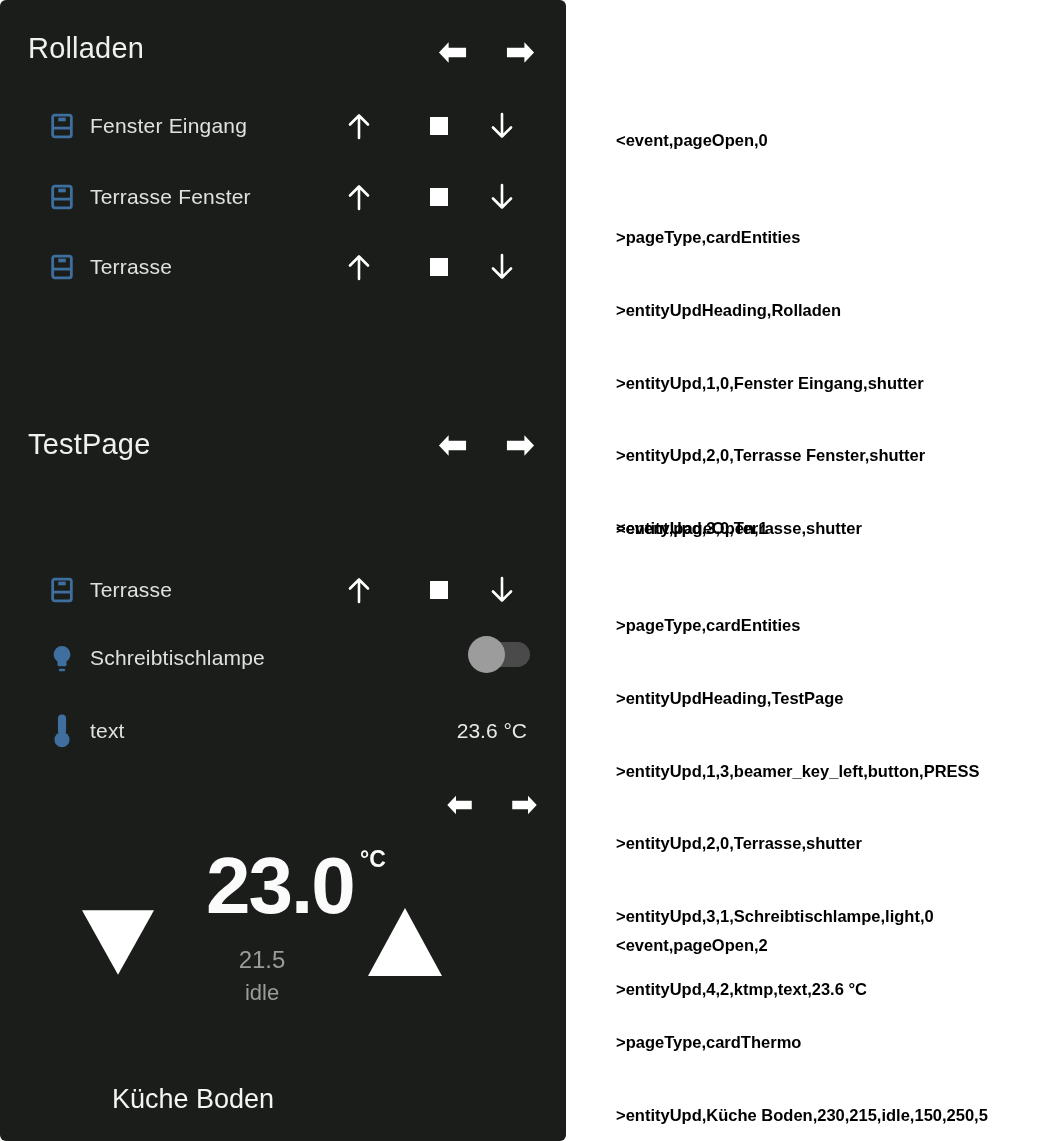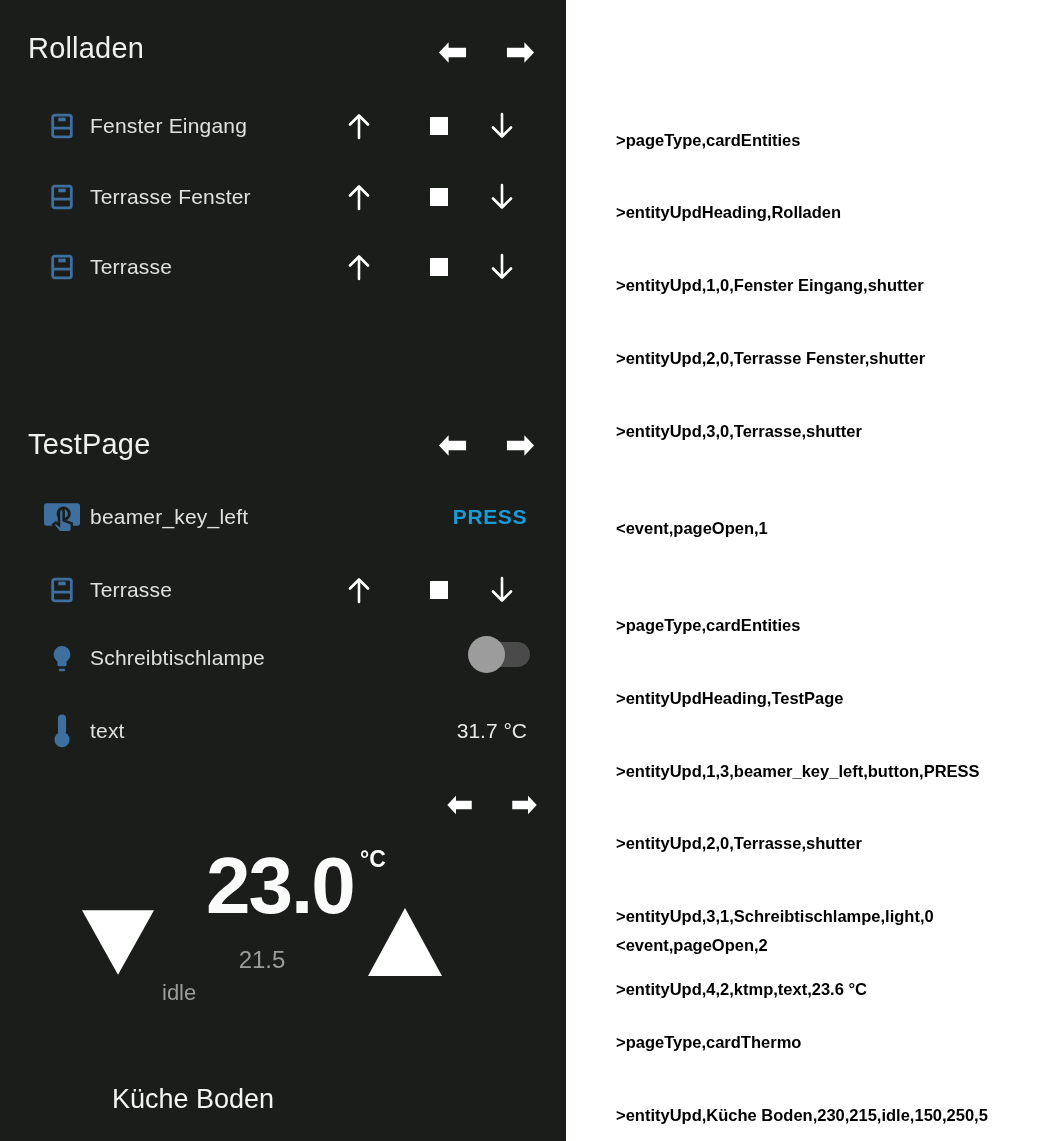--- a/index.html
+++ b/index.html
@@ -11,21 +11,21 @@
     --muted:#9b9b9b;
     --white:#ffffff;
     --track:#4a4a4a;
     --knob:#9c9c9c;
   }
   *{margin:0;padding:0;box-sizing:border-box;}
   body{background:#ffffff;font-family:"Liberation Sans",sans-serif;}
   .stage{position:relative;width:1045px;height:1141px;background:#ffffff;overflow:hidden;}
 
   
-  .panel{position:absolute;left:0;top:0;width:566px;height:1141px;background:var(--bg);}
+  .panel{position:absolute;left:0;top:0;width:566px;height:1141px;background:var(--bg);border-radius:6px;}
   .card{position:absolute;left:0;width:566px;}
   #card0{top:0;height:400px;}
   #card1{top:400px;height:370px;padding-left:39px;}
   #card2{top:770px;height:371px;padding-left:18px;}
 
   .heading{position:absolute;left:28px;font-size:29px;font-weight:400;color:var(--heading);letter-spacing:.2px;}
   .nav{position:absolute;cursor:pointer;}
   .nav svg{display:block;width:100%;height:100%;}
   .nav polygon{fill:var(--white);}
 
@@ -49,21 +49,21 @@
 
   
   .bigtemp{position:absolute;left:206px;top:76px;font-size:80px;font-weight:bold;color:#fbfbfb;letter-spacing:-2px;line-height:1;}
   .tempunit{position:absolute;left:360px;top:76px;font-size:23px;font-weight:bold;color:#fbfbfb;}
   .tri{position:absolute;cursor:pointer;}
   .tri svg{display:block;width:100%;height:100%;}
   .tri polygon{fill:var(--white);}
   .tri-down{left:82px;top:139px;width:72px;height:67px;}
   .tri-up{left:368px;top:136px;width:74px;height:72px;}
   .setpoint{position:absolute;left:162px;top:176px;width:200px;text-align:center;font-size:24px;color:var(--muted);}
-  .hvacstate{position:absolute;left:162px;top:210px;width:200px;font-size:22px;color:var(--muted);}
+  .hvacstate{position:absolute;left:162px;top:210px;width:200px;text-align:center;font-size:22px;color:var(--muted);}
   .thermotitle{position:absolute;left:112px;top:314px;width:300px;text-align:left;font-size:27px;color:#f4f4f4;}
 
   
   .ann{position:absolute;left:616px;font-weight:bold;font-size:16.5px;line-height:24.3px;color:#000;white-space:pre;}
   .ann-event{margin-bottom:24.3px;}
   #ann0{top:79px;} #ann1{top:467px;} #ann2{top:884px;}
 </style>
 </head>
 <body>
 
@@ -164,31 +164,20 @@
         <svg viewBox="0 0 32 32">
             <polygon points="12,5.5 12,11.2 30,11.2 30,20.8 12,20.8 12,26.5 2,16"></polygon>
           </svg>
       </div>
       <div class="nav" style="left:505px;top:29px;width:31px;height:33px">
         <svg viewBox="0 0 32 32">
             <polygon points="20,5.5 20,11.2 2,11.2 2,20.8 20,20.8 20,26.5 30,16"></polygon>
           </svg>
       </div>
 
-      <div class="erow" style="top:95px">
-        <span class="eicon">
-          <svg width="42" height="40" viewBox="0 0 24 24">
-              <rect x="1.2" y="3.8" width="21.6" height="13.4" rx="1.6" fill="#3e6f9f"></rect>
-              <circle cx="13" cy="10" r="3.4" fill="none" stroke="#1a1d1a" stroke-width="1.7"></circle>
-              <path d="M11.6 7.2 c-0.8 0 -1.4 0.6 -1.4 1.5 v8.1 l-1.9 -1.5 -1.7 1.3 3.8 4.6 h5.6 c1 0 1.9 -0.8 1.9 -1.9 v-3.4 l-4.9 -1.8 v-5.4 c0 -0.9 -0.6 -1.5 -1.4 -1.5 z" fill="#3e6f9f" stroke="#1a1d1a" stroke-width="1.5"></path>
-            </svg>
-        </span>
-        <span class="elabel">beamer_key_left</span>
-        <span class="rvalue press">PRESS</span>
-      </div>
 
       <div class="erow" style="top:168px">
         <span class="eicon">
           <svg width="28" height="32" viewBox="0 0 24 24">
               <rect x="4" y="2.6" width="16" height="18.8" rx="1.8" fill="none" stroke="#3e6f9f" stroke-width="2.4"></rect>
               <line x1="4" y1="13.8" x2="20" y2="13.8" stroke="#3e6f9f" stroke-width="2.4"></line>
               <rect x="8.8" y="4.8" width="6.4" height="3.2" fill="#3e6f9f"></rect>
             </svg>
         </span>
         <span class="elabel">Terrasse</span>
@@ -222,21 +211,21 @@
       </div>
 
       <div class="erow" style="top:309px">
         <span class="eicon">
           <svg width="22" height="40" viewBox="0 0 14 24">
               <rect x="4.4" y="1.5" width="5.2" height="13" rx="2.6" fill="#3e6f9f"></rect>
               <circle cx="7" cy="17.5" r="4.8" fill="#3e6f9f"></circle>
             </svg>
         </span>
         <span class="elabel">text</span>
-        <span class="rvalue">31.7 °C</span>
+        <span class="rvalue">23.6 °C</span>
       </div>
     </section>
 
     <section class="card" id="card2">
       <div class="nav" style="left:443px;top:21px;width:33px;height:28px">
         <svg viewBox="0 0 32 32">
             <polygon points="12,5.5 12,11.2 30,11.2 30,20.8 12,20.8 12,26.5 2,16"></polygon>
           </svg>
       </div>
       <div class="nav" style="left:508px;top:21px;width:33px;height:28px">
@@ -259,20 +248,21 @@
           </svg>
       </div>
 
       <div class="setpoint">21.5</div>
       <div class="hvacstate">idle</div>
       <div class="thermotitle">Küche Boden</div>
     </section>
   </div>
 
   <div class="ann" id="ann0">
+    <div class="ann-event">&lt;event,pageOpen,0</div>
     <div>&gt;pageType,cardEntities</div>
     <div>&gt;entityUpdHeading,Rolladen</div>
     <div>&gt;entityUpd,1,0,Fenster Eingang,shutter</div>
     <div>&gt;entityUpd,2,0,Terrasse Fenster,shutter</div>
     <div>&gt;entityUpd,3,0,Terrasse,shutter</div>
   </div>
 
   <div class="ann" id="ann1">
     <div class="ann-event">&lt;event,pageOpen,1</div>
     <div>&gt;pageType,cardEntities</div>

